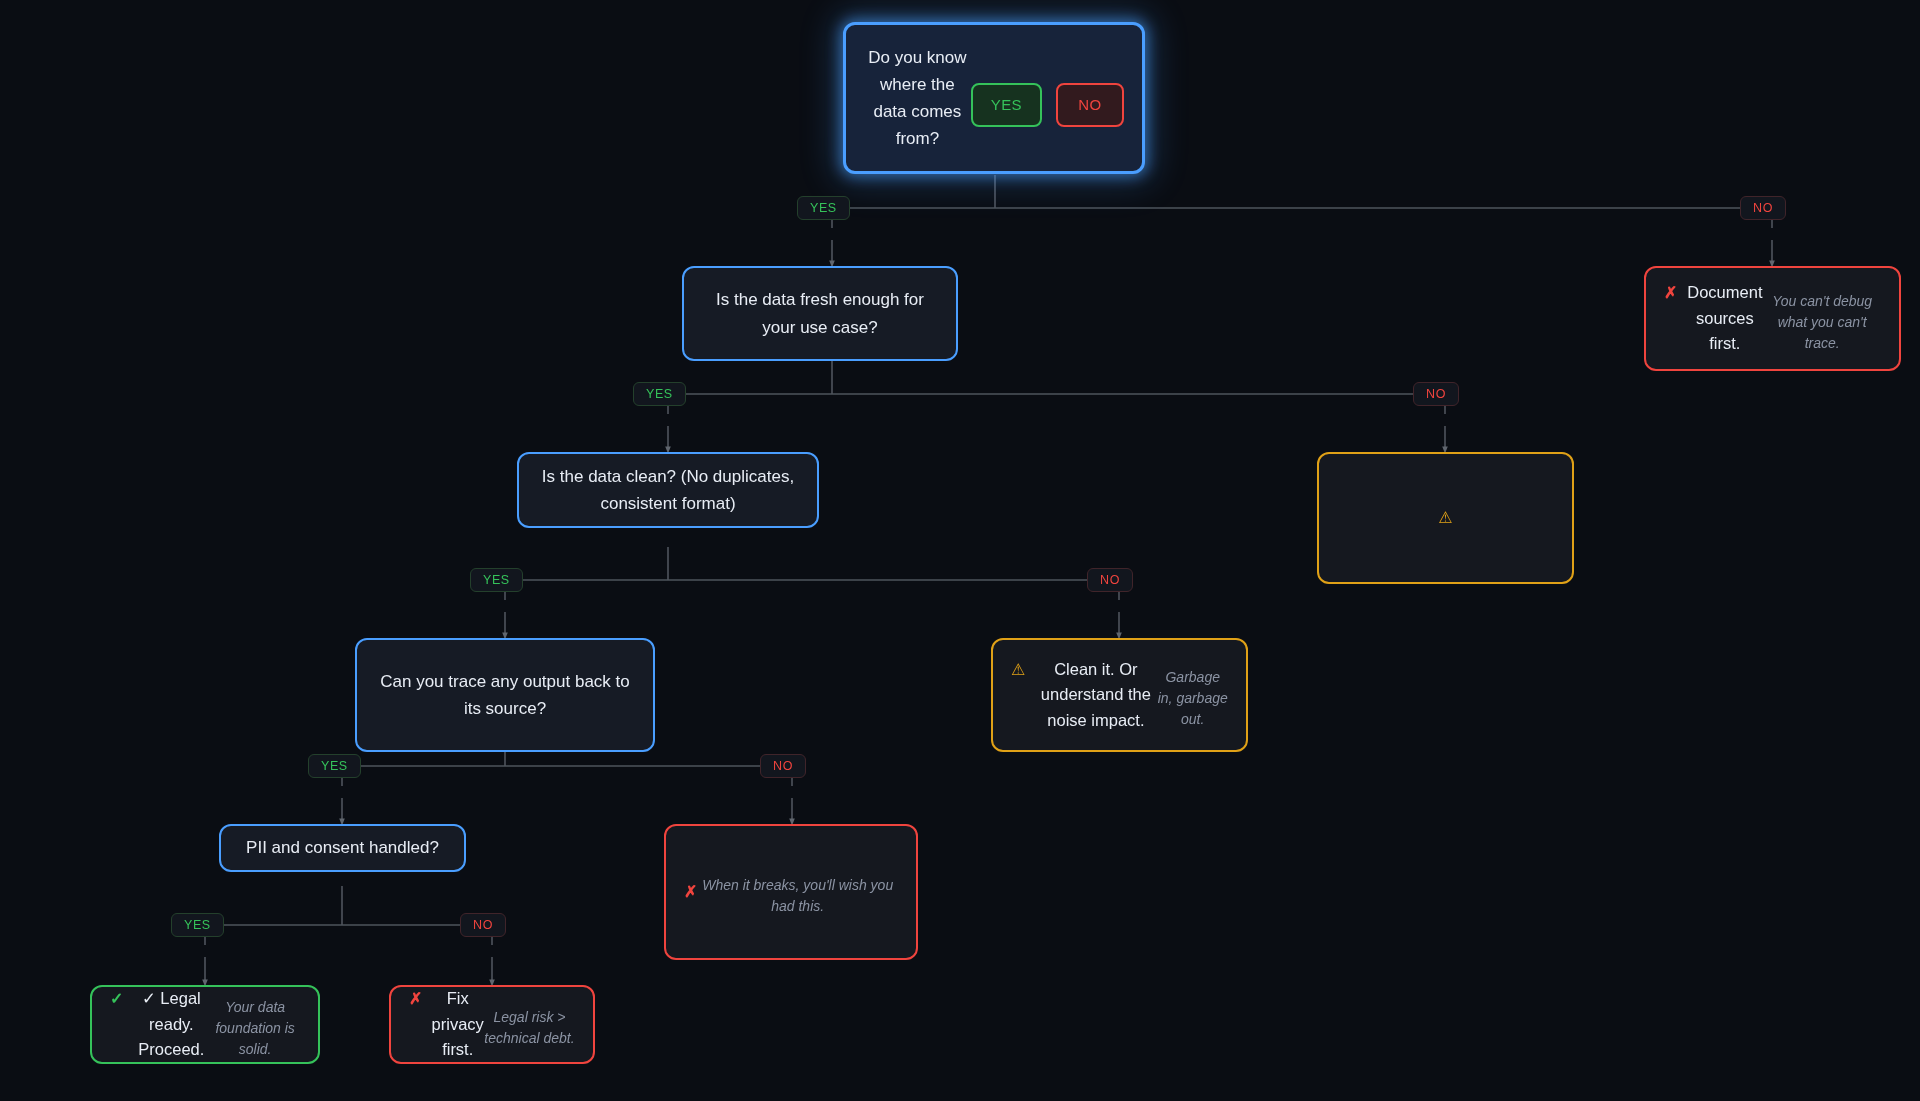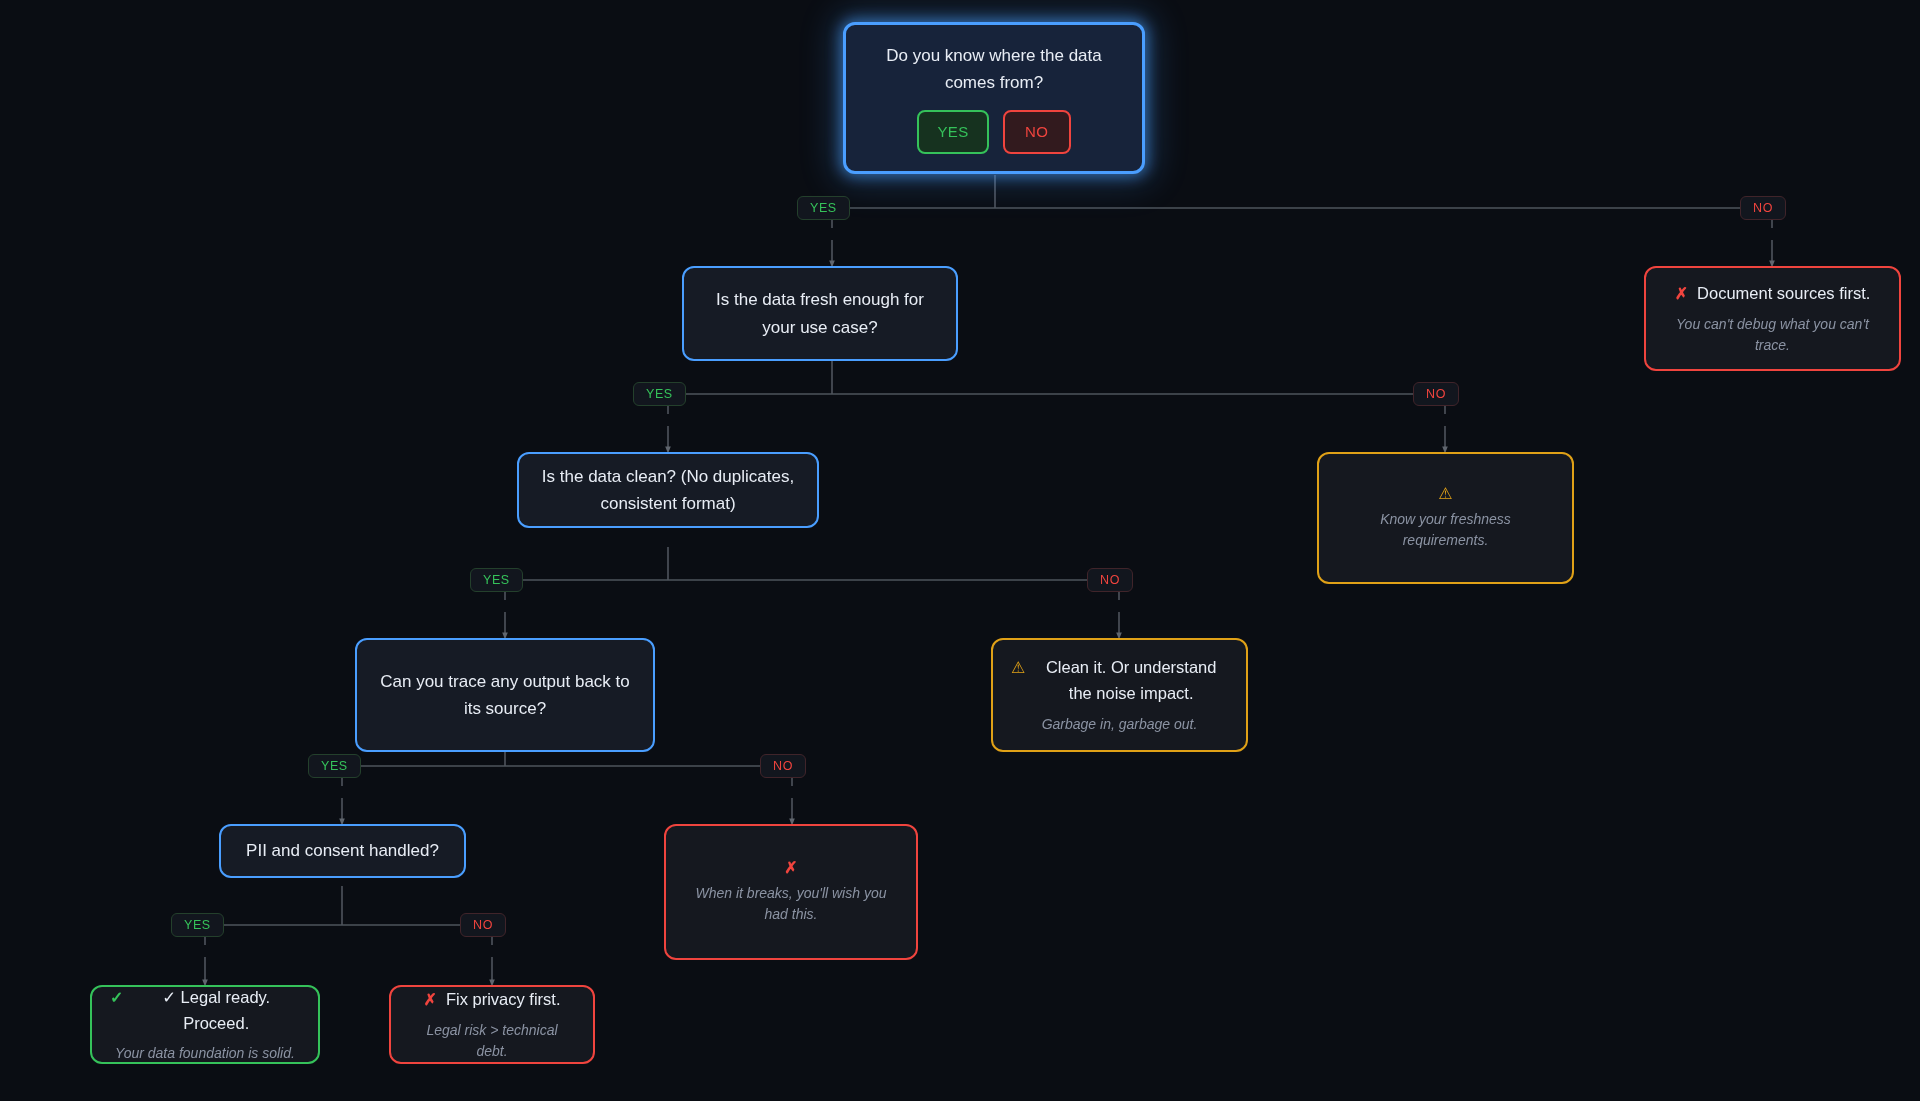--- a/index.html
+++ b/index.html
@@ -19,21 +19,21 @@
   #wires {
     position: absolute; left: 0; top: 0;
     width: 1920px; height: 1101px;
     pointer-events: none;
   }
 
   
   .node {
     position: absolute;
     display: flex;
-    flex-direction: column;
+    flex-direction: row;
     align-items: center;
     justify-content: center;
     text-align: center;
     border-radius: 12px;
     padding: 14px 18px;
   }
 
   .node.question {
     background: #161b25;
     border: 2px solid #4a9eff;
@@ -201,42 +201,41 @@
   <div class="edge-label no" style="left:1413px; top:382px;">NO</div>
 
   <div class="node question" style="left:517px; top:452px; width:302px; height:76px;">
     <div>Is the data clean? (No duplicates, consistent format)</div>
   </div>
 
   <div class="node outcome warn" style="left:1317px; top:452px; width:257px; height:132px;">
     <div class="outcome-title">
       <span class="outcome-icon warn">⚠</span>
     </div>
-    <div class="outcome-sub">Know your freshness requirements.</div>
   </div>
 
   <div class="edge-label yes" style="left:470px; top:568px;">YES</div>
   <div class="edge-label no" style="left:1087px; top:568px;">NO</div>
 
   <div class="node question" style="left:355px; top:638px; width:300px; height:114px;">
     <div>Can you trace any output back to its source?</div>
   </div>
 
   <div class="node outcome warn" style="left:991px; top:638px; width:257px; height:114px;">
     <div class="outcome-title">
       <span class="outcome-icon warn">⚠</span>
       <span>Clean it. Or understand the noise impact.</span>
     </div>
     <div class="outcome-sub">Garbage in, garbage out.</div>
   </div>
 
   <div class="edge-label yes" style="left:308px; top:754px;">YES</div>
   <div class="edge-label no" style="left:760px; top:754px;">NO</div>
 
-  <div class="node question" style="left:219px; top:824px; width:247px; height:54px;">
+  <div class="node question" style="left:219px; top:824px; width:247px; height:48px;">
     <div>PII and consent handled?</div>
   </div>
 
   <div class="node outcome danger" style="left:664px; top:824px; width:254px; height:136px;">
     <div class="outcome-title">
       <span class="outcome-icon x">✗</span>
     </div>
     <div class="outcome-sub">When it breaks, you'll wish you had this.</div>
   </div>
 

